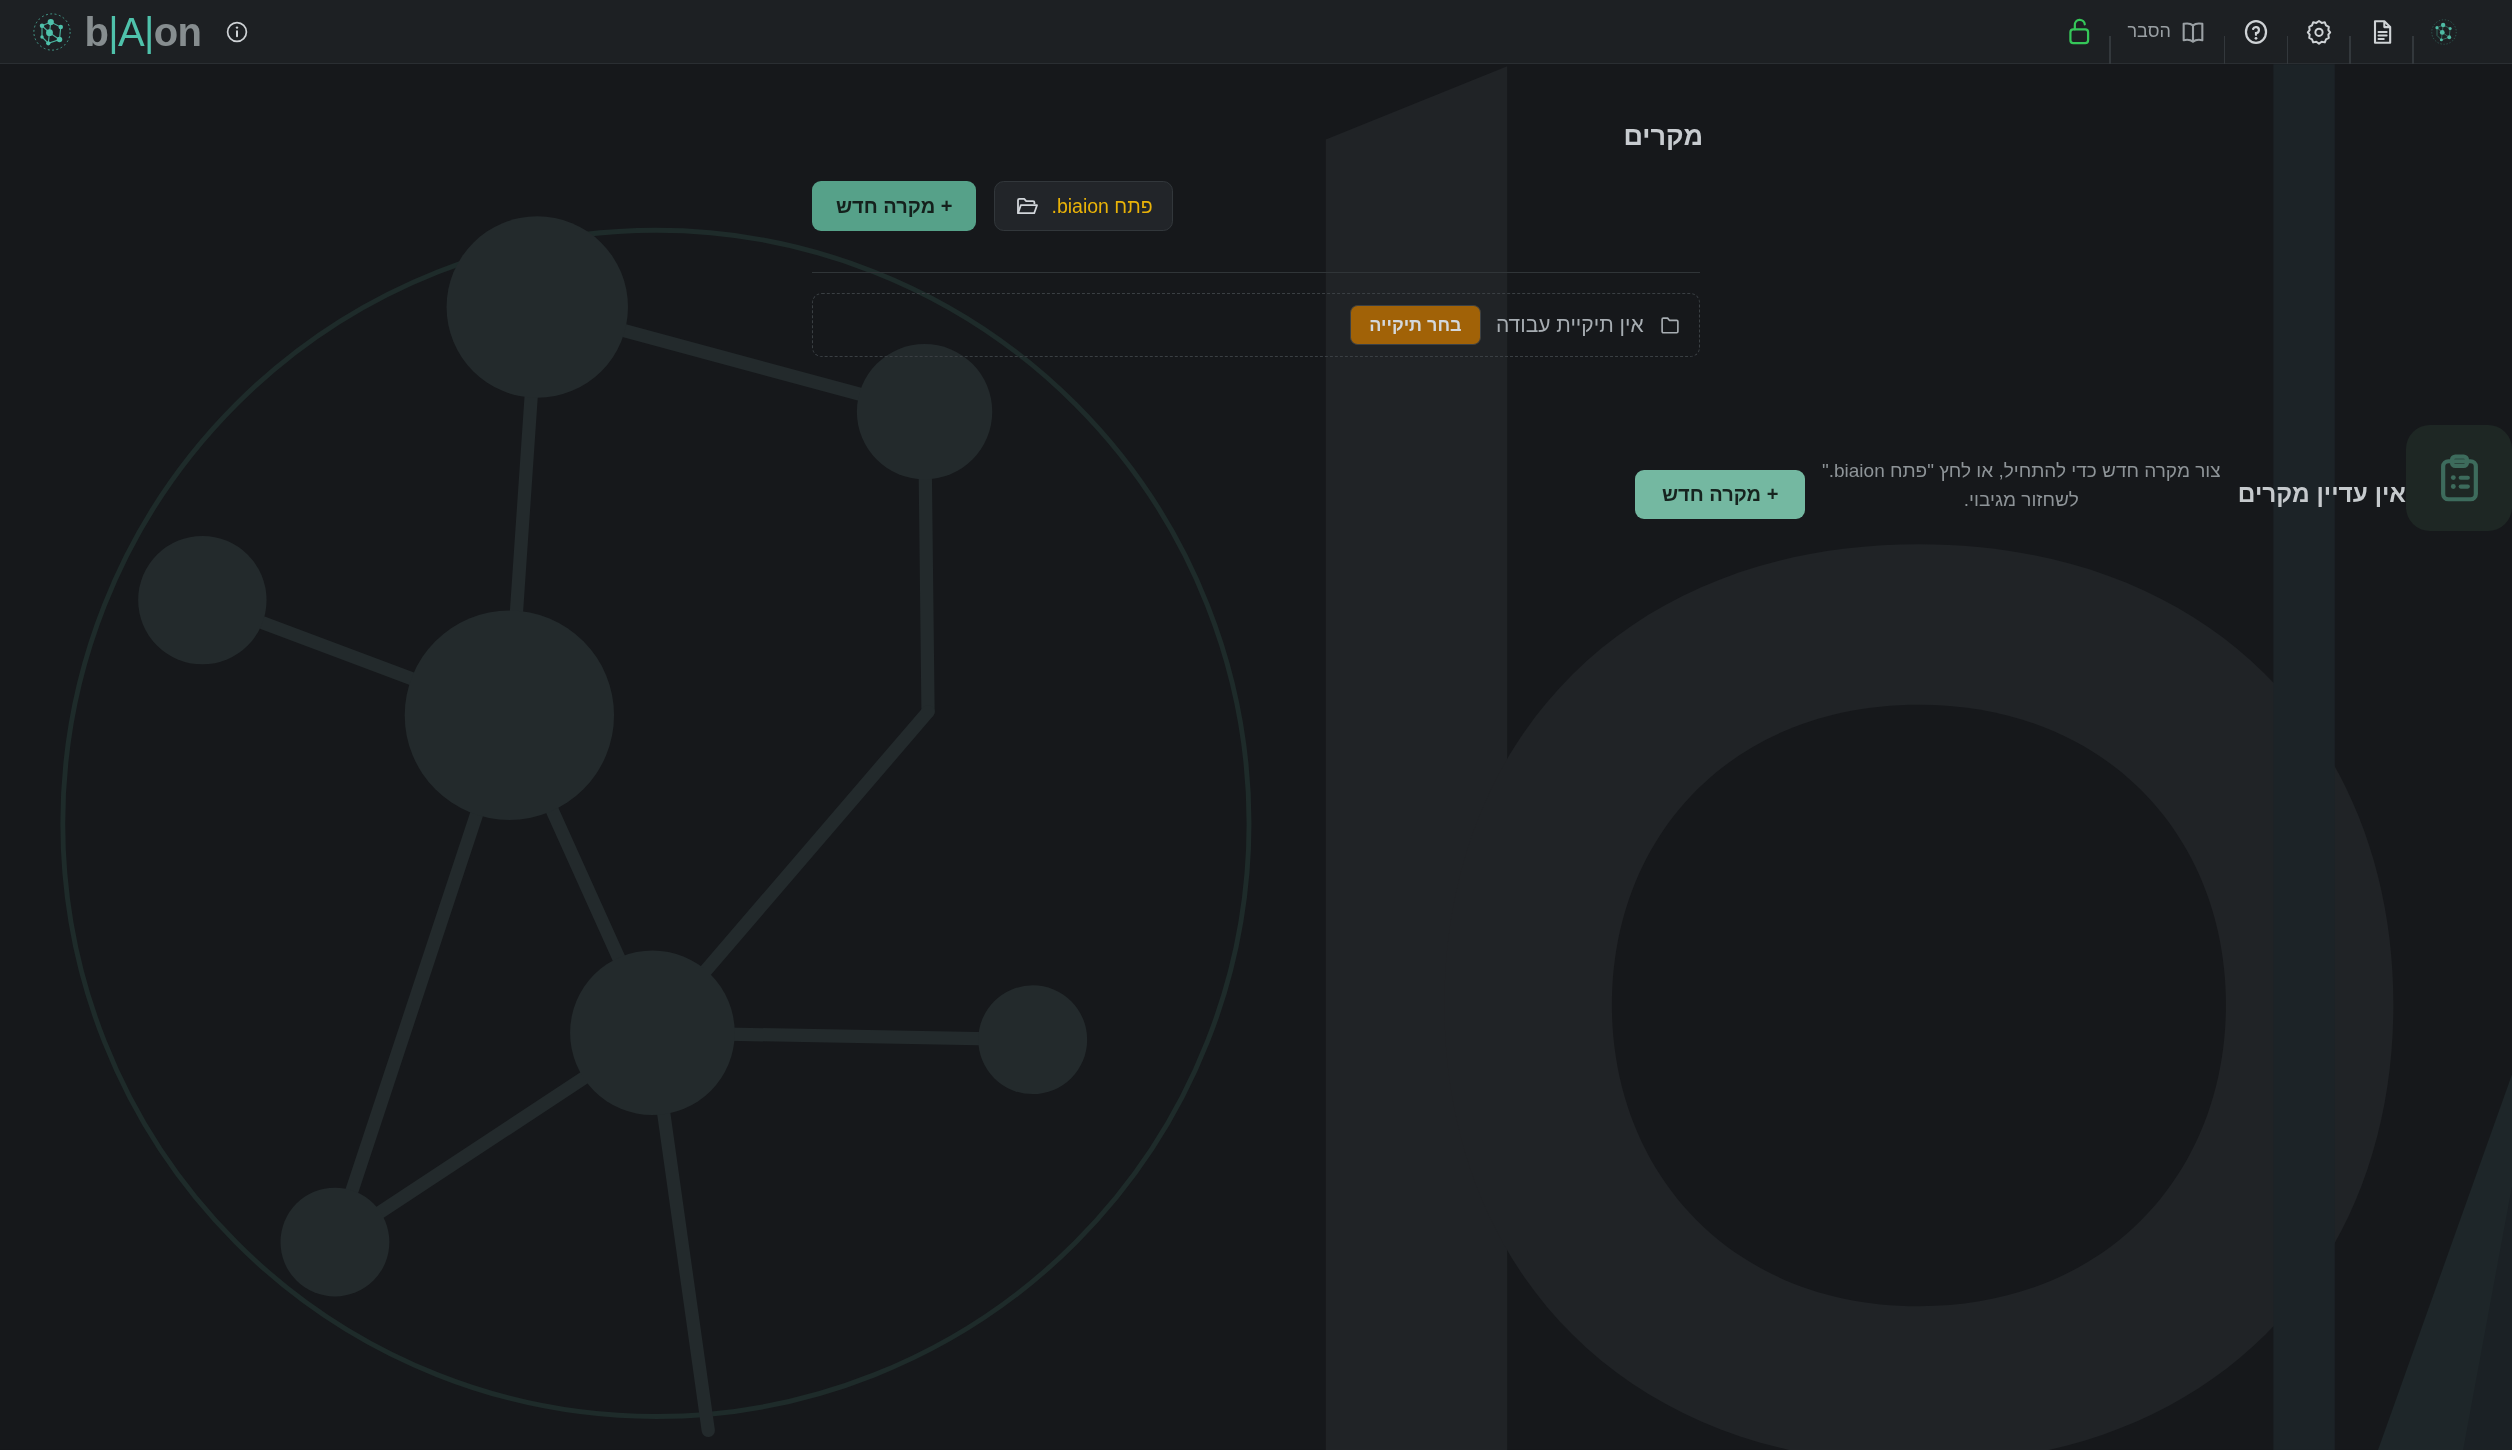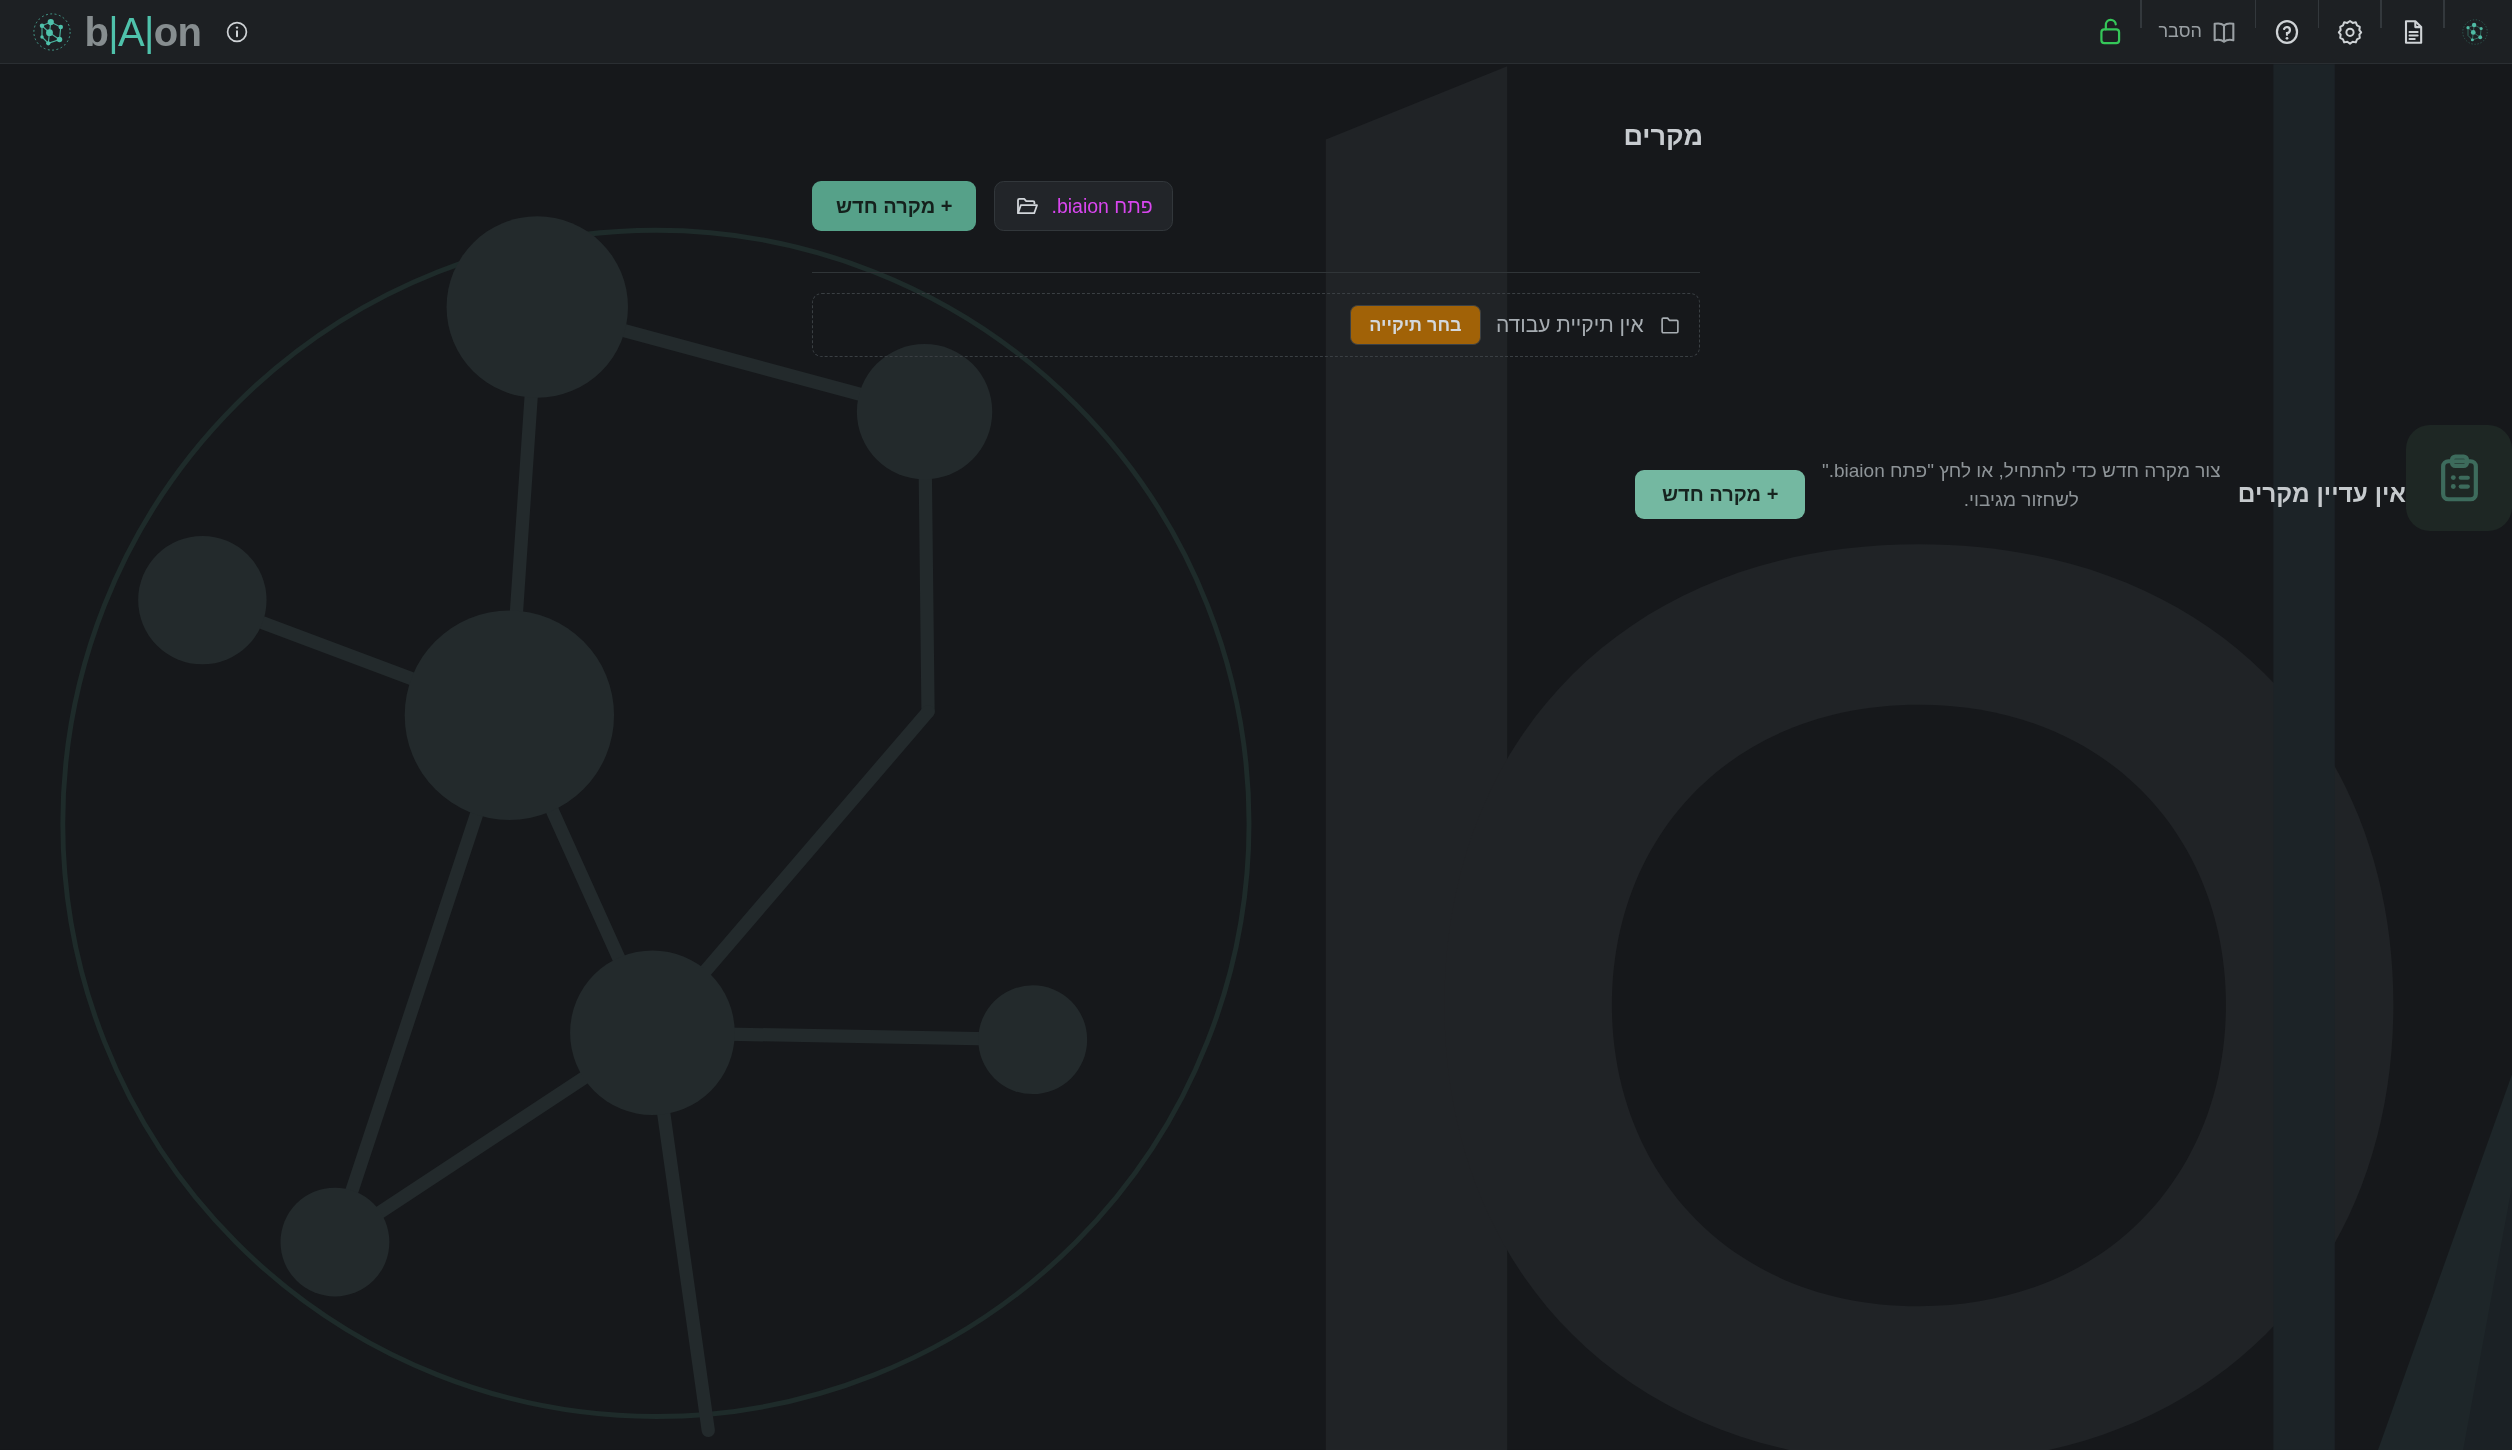--- a/index.html
+++ b/index.html
@@ -24,21 +24,21 @@
     z-index: 30;
     direction: ltr;
   }
   .brand { display: flex; align-items: center; gap: 12.6px; padding-left: 32px; }
   .brand-mark { width: 40px; height: 40px; display: block; }
   .wordmark { display: flex; align-items: baseline; font-weight: 700; font-size: 40px; letter-spacing: -0.7px; line-height: 1; }
   .wm-gray { color: #868d8f; }
   .wm-teal { color: #4fc2ab; font-weight: 400; }
   .info-badge { width: 24px; height: 24px; margin-left: 11px; }
 
-  .topbar-right { display: flex; align-items: flex-start; gap: 0; padding-right: 6px; }
+  .topbar-right { display: flex; align-items: flex-end; gap: 0; padding-right: 37px; }
   .tb-item {
     display: flex; align-items: center; gap: 8.4px;
     height: 64px; padding: 0 16.7px;
     color: #9aa0a4; cursor: pointer;
   }
   .tb-sep { width: 1.4px; height: 28px; background: #33383c; }
   .tb-label { font-size: 18px; color: #9aa0a4; direction: rtl; }
   .ic { width: 28px; height: 28px; display: block; }
   .ic-lock { width: 26.5px; height: 31px; }
 
@@ -59,21 +59,21 @@
     display: flex; align-items: center; gap: 18px; direction: ltr;
   }
   .btn-primary {
     background: #56a189; color: #14201c;
     border: none; border-radius: 9px;
     font-size: 20px; font-weight: 700;
     padding: 13.3px 24px; cursor: pointer;
     font-family: inherit; direction: rtl; white-space: nowrap;
   }
   .btn-ghost {
-    background: #222529; color: #d946ef;
+    background: #222529; color: #eab308;
     border: 1.4px solid #32373b; border-radius: 9.8px;
     font-size: 19.5px; padding: 12px 19.5px; cursor: pointer;
     display: flex; align-items: center; gap: 12.6px;
     font-family: inherit; direction: rtl; white-space: nowrap;
   }
   .btn-ghost .ic { width: 24px; height: 24px; }
 
   .divider {
     position: absolute; top: 192px; left: 812px; right: 812px;
     height: 1.4px; background: #303538;

